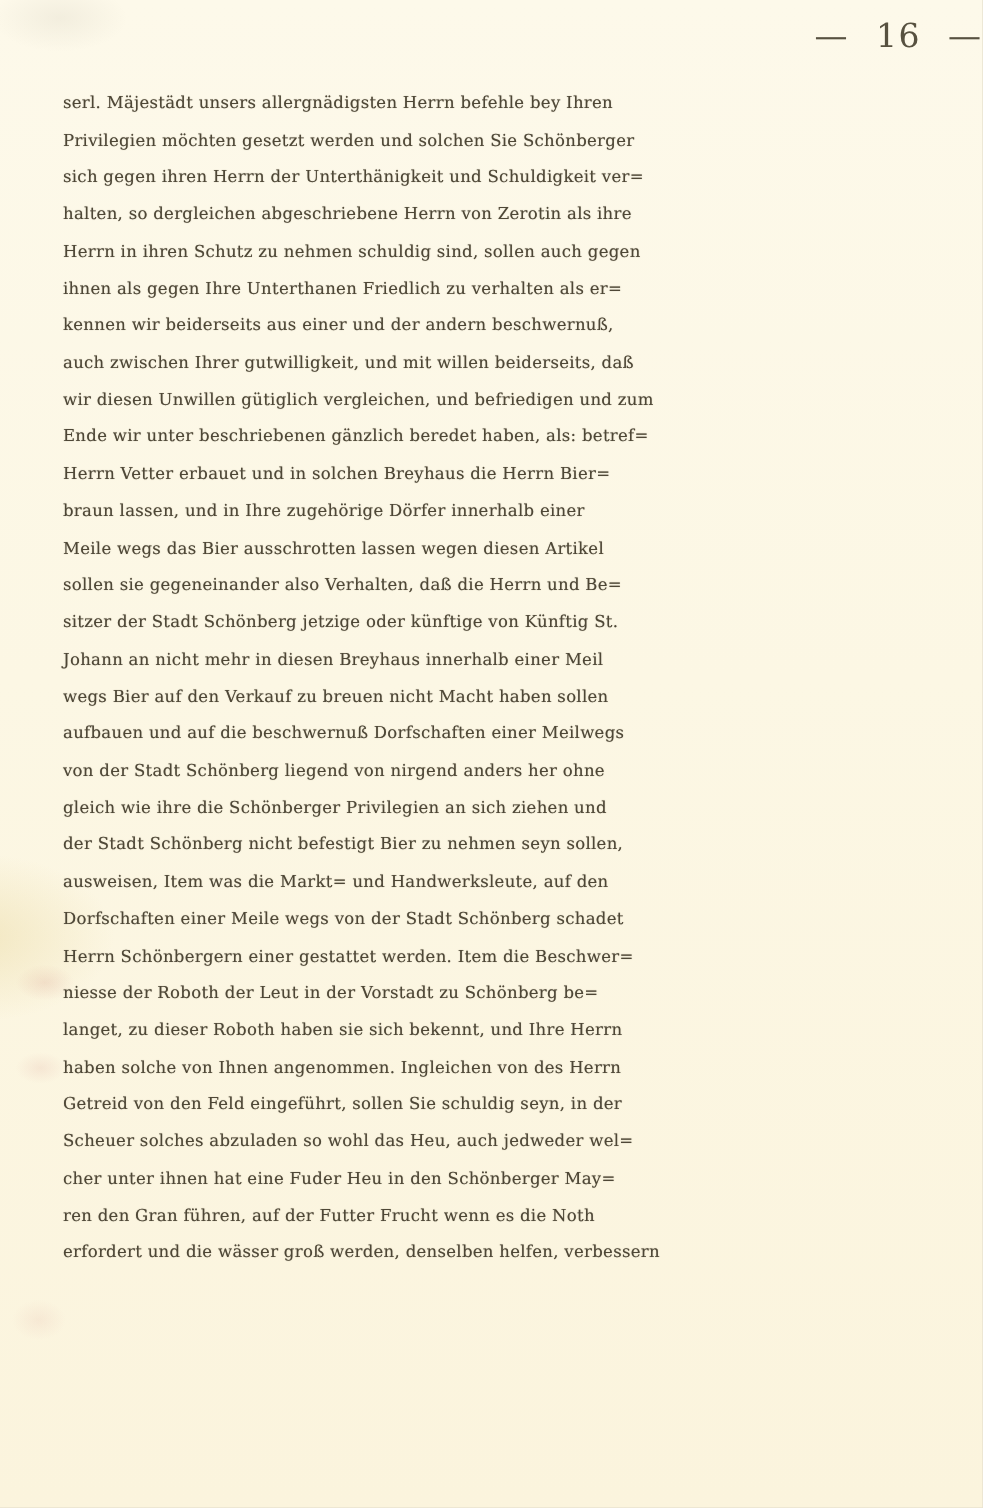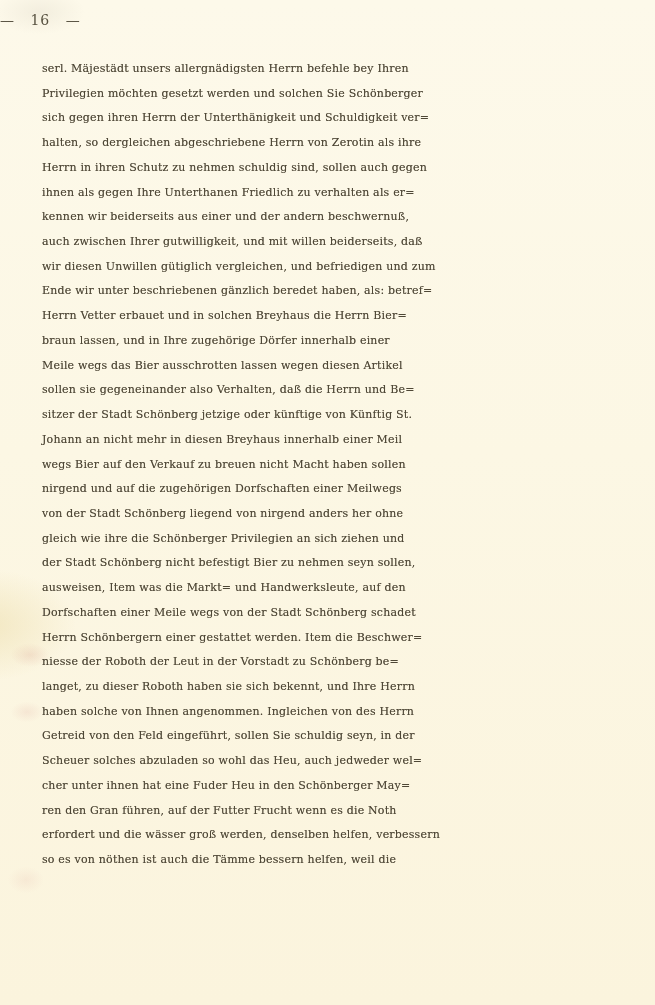--- a/index.html
+++ b/index.html
@@ -20,22 +20,22 @@
       radial-gradient(ellipse 24px 18px at 26px 880px, rgba(218,160,148,0.14), rgba(218,160,148,0) 75%),
       radial-gradient(ellipse 60px 30px at 40px 12px, rgba(150,140,120,0.10), rgba(150,140,120,0) 75%),
       linear-gradient(180deg, #fdf9ea 0%, #fcf7e4 45%, #fbf4dd 100%);
     font-family: "DejaVu Serif", serif;
   }
   .page-header {
     position: absolute;
     top: 12px;
     left: 0;
     width: 100%;
-    text-align: left;
-    font-size: 14px;
+    text-align: right;
+    font-size: 22px;
     letter-spacing: 1px;
     word-spacing: 10px;
     color: #575140;
   }
   .text-block {
     position: absolute;
     top: 57px;
     left: 42px;
     width: 571px;
     color: #4e4736;
@@ -75,30 +75,29 @@
       <div class="text-line">auch zwischen Ihrer gutwilligkeit, und mit willen beiderseits, daß</div>
       <div class="text-line">wir diesen Unwillen gütiglich vergleichen, und befriedigen und zum</div>
       <div class="text-line">Ende wir unter beschriebenen gänzlich beredet haben, als: betref=</div>
       <div class="text-line">Herrn Vetter erbauet und in solchen Breyhaus die Herrn Bier=</div>
       <div class="text-line">braun lassen, und in Ihre zugehörige Dörfer innerhalb einer</div>
       <div class="text-line">Meile wegs das Bier ausschrotten lassen wegen diesen Artikel</div>
       <div class="text-line">sollen sie gegeneinander also Verhalten, daß die Herrn und Be=</div>
       <div class="text-line">sitzer der Stadt Schönberg jetzige oder künftige von Künftig St.</div>
       <div class="text-line">Johann an nicht mehr in diesen Breyhaus innerhalb einer Meil</div>
       <div class="text-line">wegs Bier auf den Verkauf zu breuen nicht Macht haben sollen</div>
-      <div class="text-line">nirgend und auf die zugehörigen Dorfschaften einer Meilwegs</div>
+      <div class="text-line">aufbauen und auf die beschwernuß Dorfschaften einer Meilwegs</div>
       <div class="text-line">von der Stadt Schönberg liegend von nirgend anders her ohne</div>
       <div class="text-line">gleich wie ihre die Schönberger Privilegien an sich ziehen und</div>
       <div class="text-line">der Stadt Schönberg nicht befestigt Bier zu nehmen seyn sollen,</div>
       <div class="text-line">ausweisen, Item was die Markt= und Handwerksleute, auf den</div>
       <div class="text-line">Dorfschaften einer Meile wegs von der Stadt Schönberg schadet</div>
       <div class="text-line">Herrn Schönbergern einer gestattet werden. Item die Beschwer=</div>
       <div class="text-line">niesse der Roboth der Leut in der Vorstadt zu Schönberg be=</div>
       <div class="text-line">langet, zu dieser Roboth haben sie sich bekennt, und Ihre Herrn</div>
       <div class="text-line">haben solche von Ihnen angenommen. Ingleichen von des Herrn</div>
       <div class="text-line">Getreid von den Feld eingeführt, sollen Sie schuldig seyn, in der</div>
       <div class="text-line">Scheuer solches abzuladen so wohl das Heu, auch jedweder wel=</div>
       <div class="text-line">cher unter ihnen hat eine Fuder Heu in den Schönberger May=</div>
       <div class="text-line">ren den Gran führen, auf der Futter Frucht wenn es die Noth</div>
       <div class="text-line">erfordert und die wässer groß werden, denselben helfen, verbessern</div>
-      <div class="text-line">so es von nöthen ist auch die Tämme bessern helfen, weil die</div>
     </div>
 </div>
 
 </body></html>

